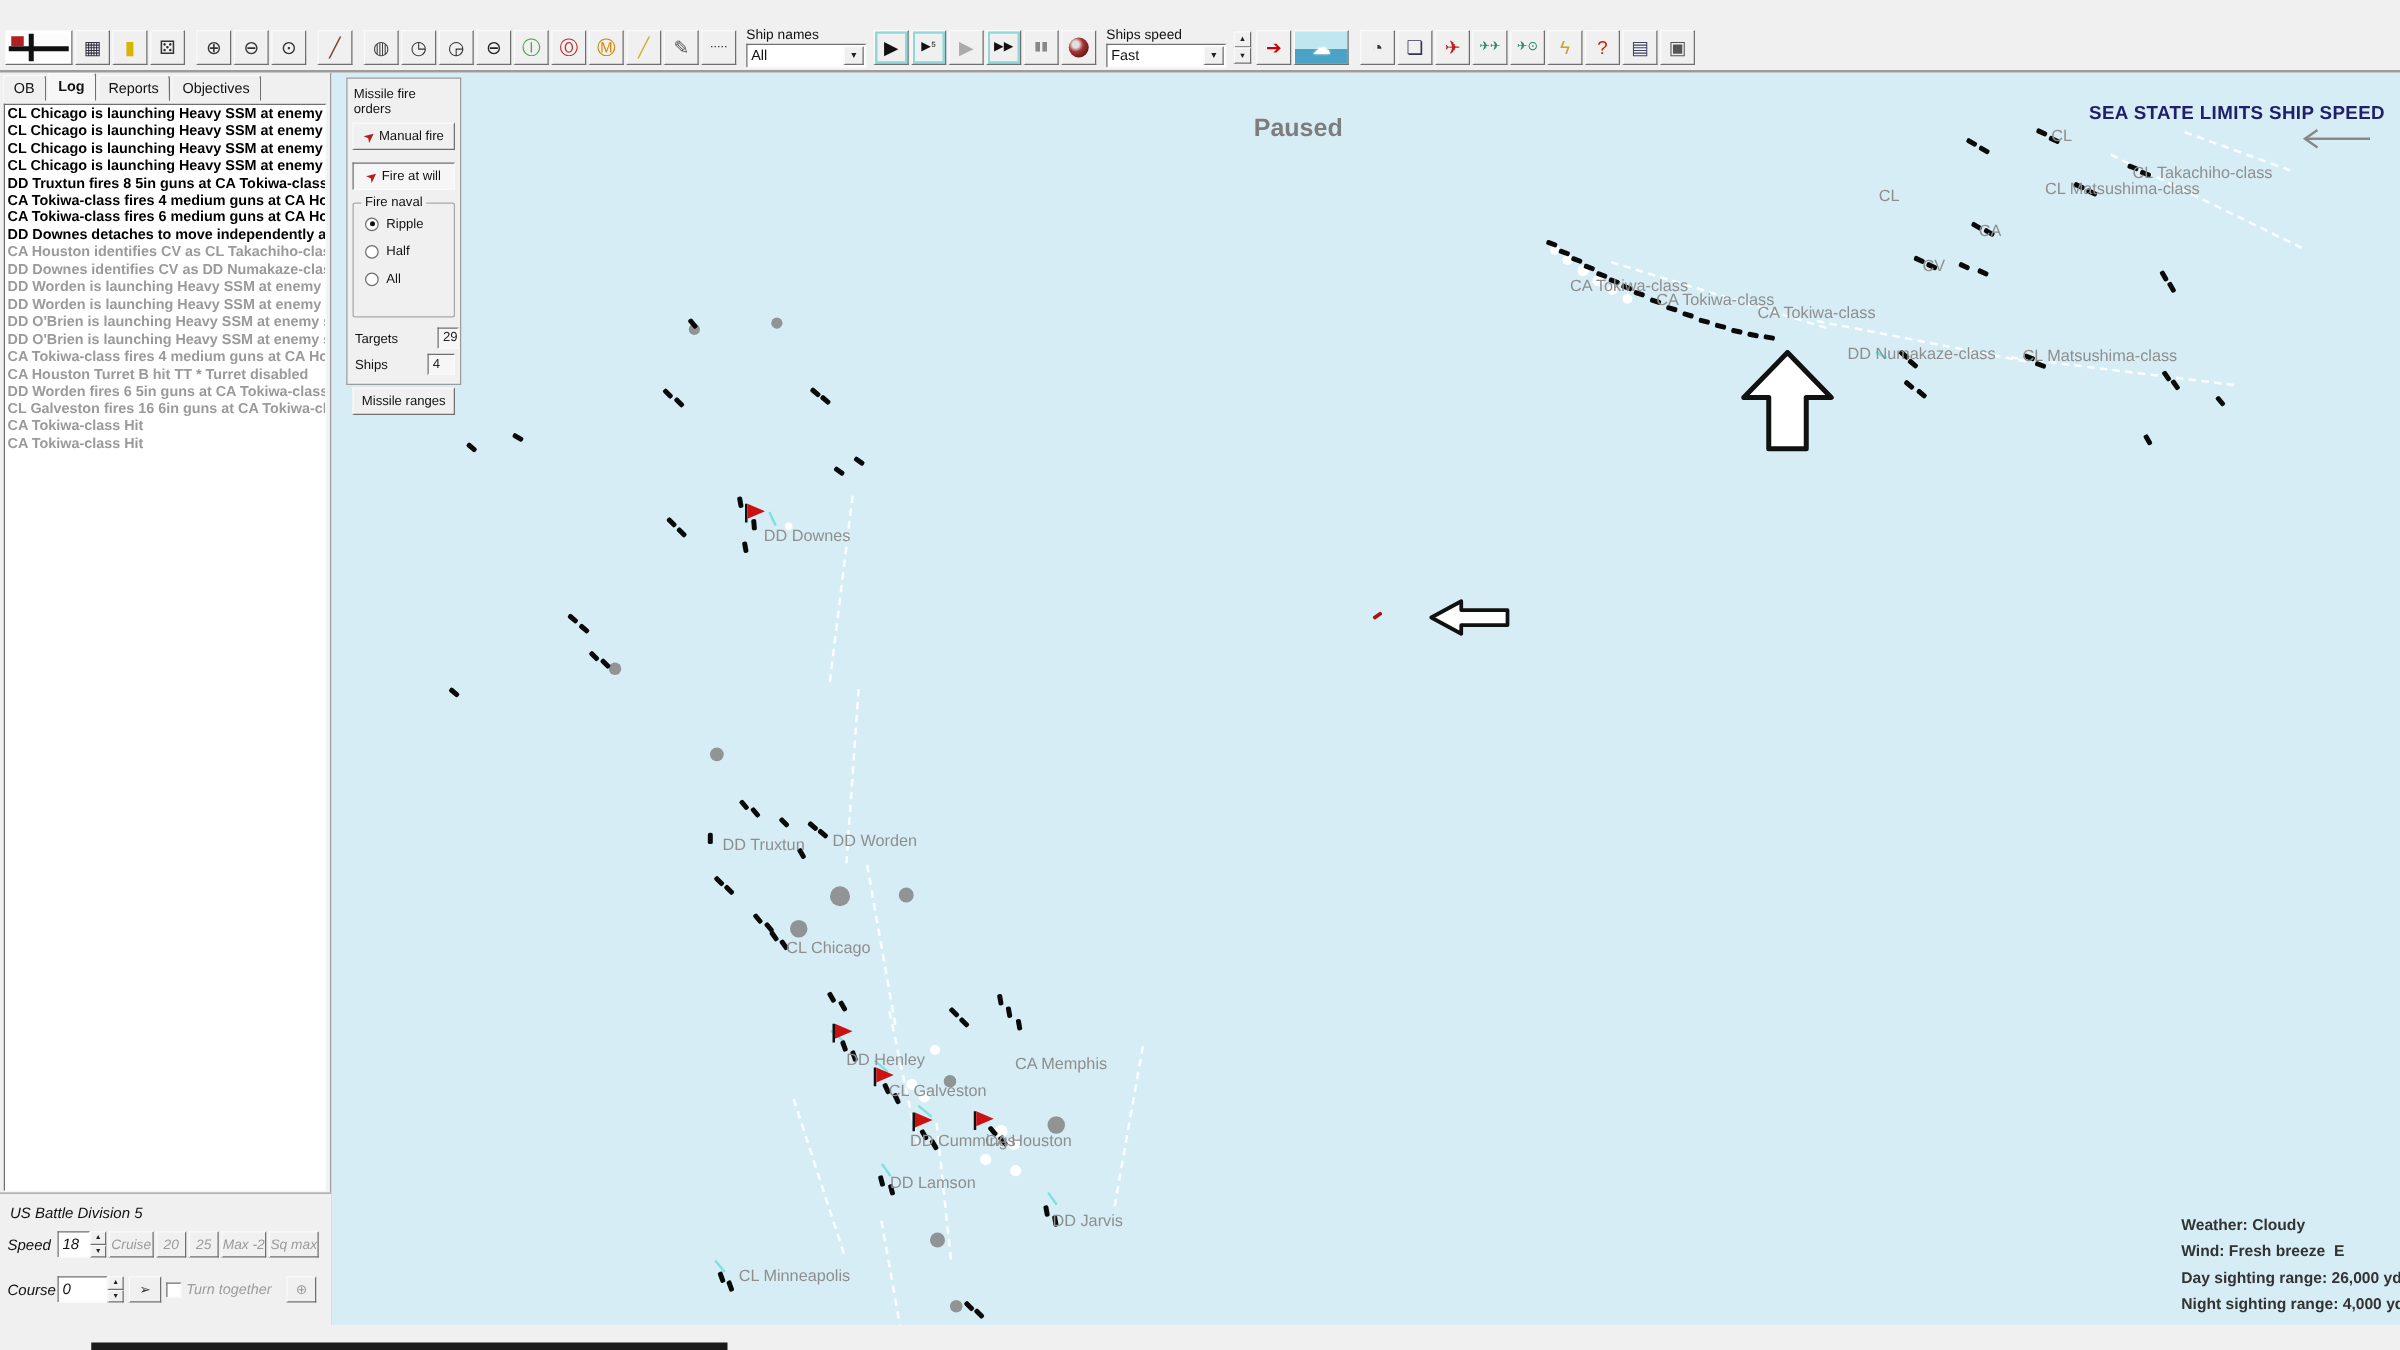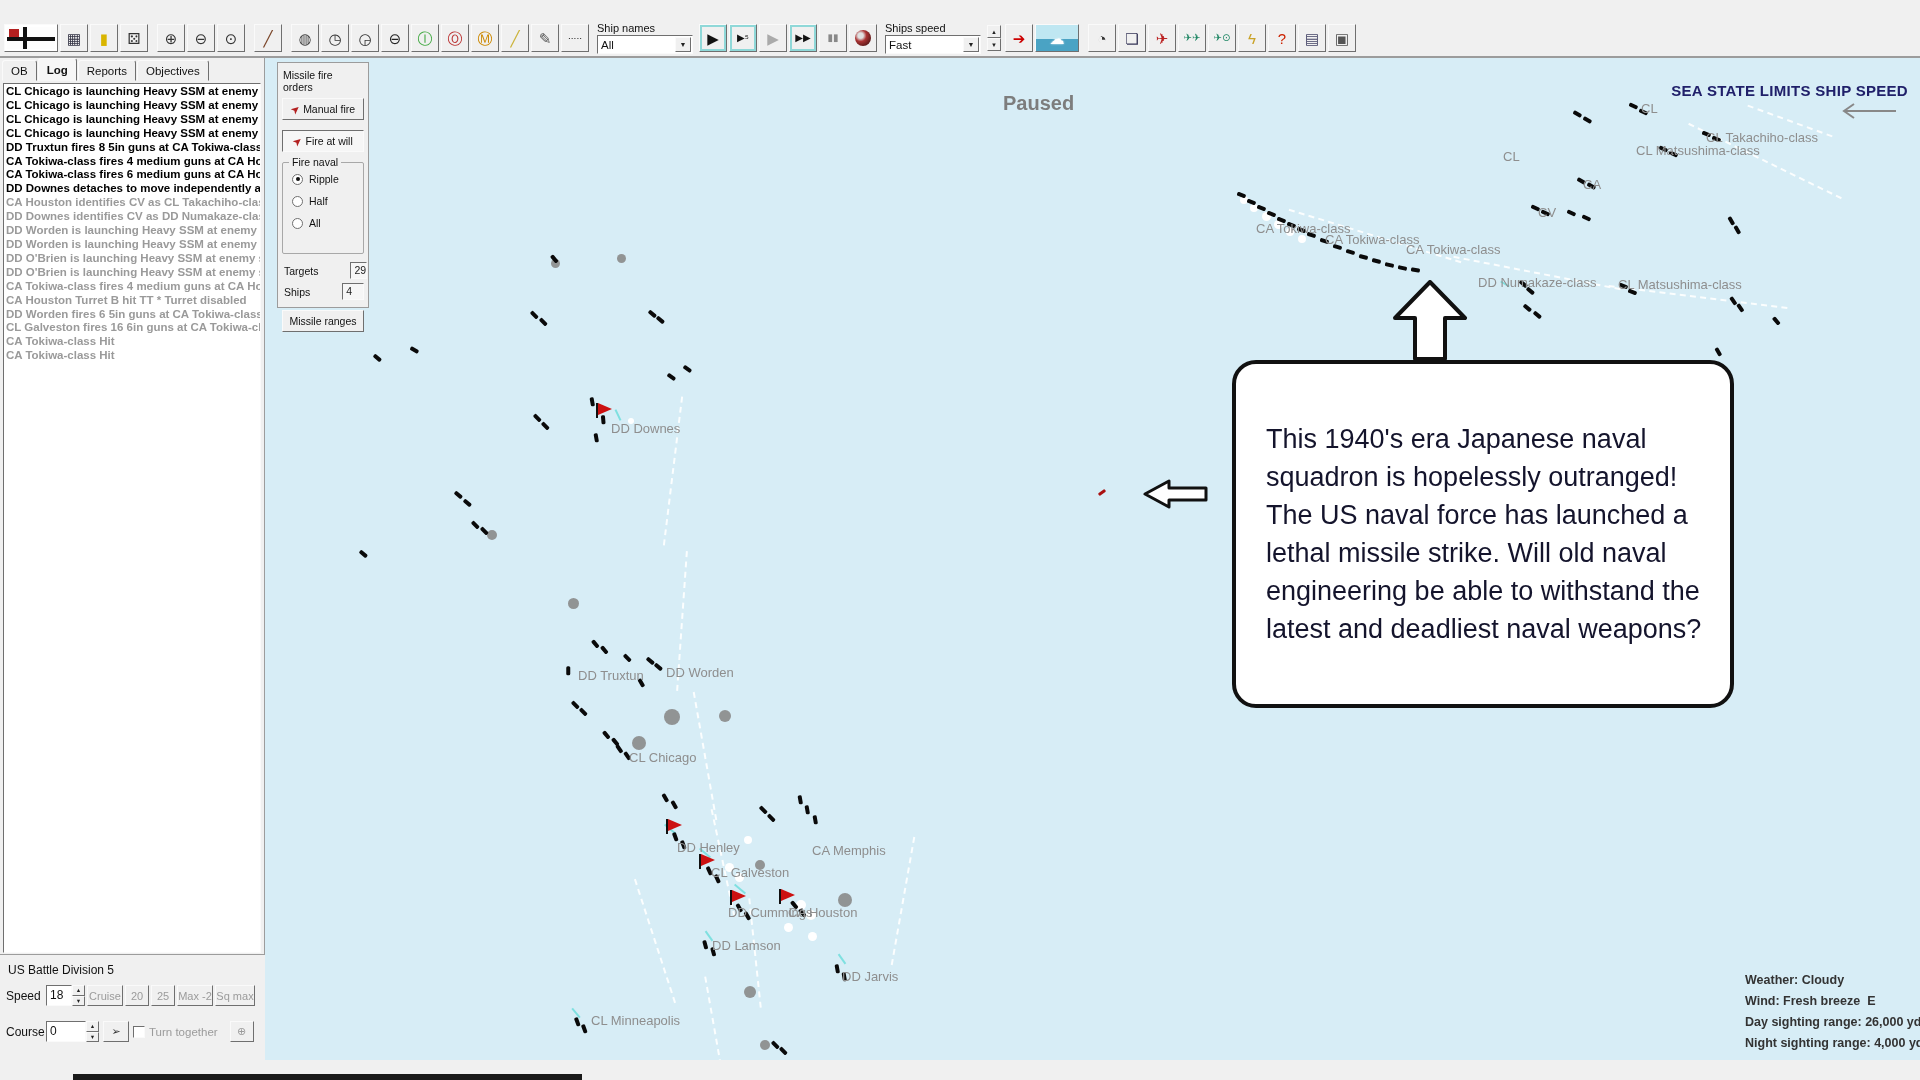--- a/index.html
+++ b/index.html
@@ -63,21 +63,21 @@
   .tab.active { background:#f6f6f6; height:23px; margin-top:-2px; font-weight:bold; }
   #log-list { position:absolute; left:3px; top:25px; width:258px; height:870px;
     background:#ffffff; border:1px solid; border-color:#6f6f6f #fafafa #fafafa #6f6f6f;
     overflow:hidden; padding:1px 0 0 2px; }
   .log-entry { font-size:11.5px; font-weight:bold; line-height:13.9px; white-space:nowrap;
     overflow:hidden; color:#000; }
   .log-entry.dim { color:#9a9a9a; }
 
   
   #division-panel { position:absolute; left:0; bottom:0; width:265px; height:106px;
-    border-top:1px solid #9c9c9c; background:#f0f0f0; }
+    border-top:1px solid #9c9c9c; background:#f0f0f0;font-style:italic; }
   #division-title { position:absolute; left:8px; top:8px; font-size:12px; color:#111; }
   .ctl-label { font-size:12px; color:#111; }
   .spinbox { display:flex; height:21px; }
   .spinbox .field { background:#fff; border:1px solid; border-color:#6f6f6f #fafafa #fafafa #6f6f6f;
     font-size:12px; padding:2px 2px 0 3px; color:#111; }
   .spinbox .arrows { display:flex; flex-direction:column; width:13px; }
   .spinbox .arrows div { flex:1; background:#f0f0f0; border:1px solid;
     border-color:#fafafa #6f6f6f #6f6f6f #fafafa; font-size:5.5px;
     display:flex; align-items:center; justify-content:center; color:#222; }
   .mini-btn { height:21px; background:#f0f0f0; border:1px solid;
@@ -377,23 +377,20 @@
     <svg class="svg-arrow" style="left:1127px;top:222px" width="76" height="82" viewBox="0 0 76 82">
       <polygon points="38,2 73,38 53,38 53,79 23,79 23,38 3,38" fill="#ffffff" stroke="#111" stroke-width="4" stroke-linejoin="round"></polygon>
     </svg>
 
     <svg class="svg-arrow" style="left:878px;top:420px" width="66" height="32" viewBox="0 0 66 32">
       <polygon points="2,16 26,3 26,10 63,10 63,22 26,22 26,29" fill="#ffffff" stroke="#111" stroke-width="3" stroke-linejoin="round"></polygon>
     </svg>
 
     <div id="missile-speck"></div>
 
-    <div id="bubble">
-      <div id="bubble-text">This 1940's era Japanese naval squadron is hopelessly outranged! The US naval force has launched a lethal missile strike. Will old naval engineering be able to withstand the latest and deadliest naval weapons?</div>
-    </div>
 
     <div id="weather-block">
         <div class="weather-line">Weather: Cloudy</div>
         <div class="weather-line">Wind: Fresh breeze  E</div>
         <div class="weather-line">Day sighting range: 26,000 yds</div>
         <div class="weather-line">Night sighting range: 4,000 yds</div>
       </div>
   </div>
 
   <div id="missile-panel">

